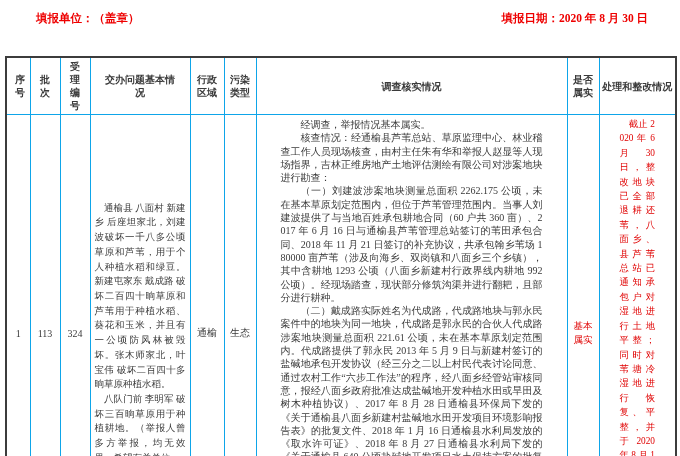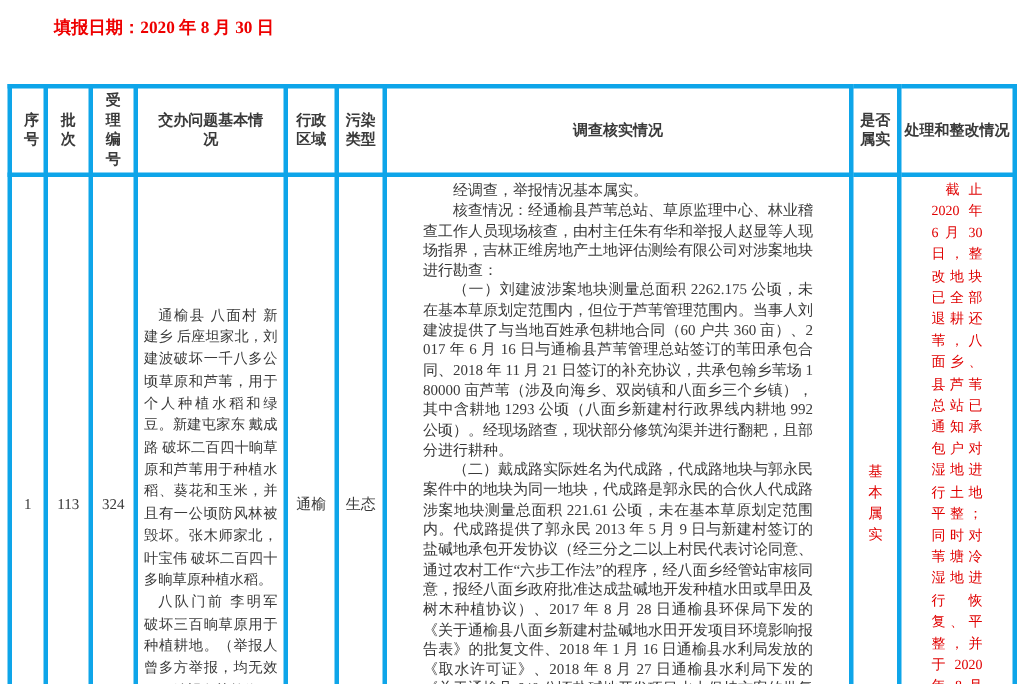--- a/index.html
+++ b/index.html
@@ -16,21 +16,21 @@
   .subhead{
     display:flex;justify-content:space-between;align-items:center;
     color:#ee0000;font-weight:bold;font-size:11.5px;
     padding:0 32px 0 36px;margin-top:11px;
   }
   table.cases{
     border-collapse:collapse;table-layout:fixed;width:670px;
     margin:30px 0 0 5px;
   }
   .cases th,.cases td{
-    border:3px solid #0ea5e9;color:#3a3a3a;overflow:hidden;
+    border:1px solid #0ea5e9;color:#3a3a3a;overflow:hidden;
     word-break:break-all;
   }
   .cases{border:2px solid #3c3c3c;}
   .cases th{
     font-size:10px;font-weight:bold;text-align:center;
     padding:2px 3px;line-height:1.3;vertical-align:middle;background:#ffffff;
   }
   thead tr{height:55px;}
   tbody tr{height:290px;}
   th.narrow{padding:2px 8px;}
@@ -51,20 +51,21 @@
   .corner-left{left:-2px;bottom:-2px;width:11px;height:9px;}
   .corner-right{right:-2px;bottom:-2px;width:13px;height:11px;}
 </style>
 </head>
 <body>
 
 <div class="page">
 
 
   <div class="subhead">
+    <span>填报单位：（盖章）</span>
     <span>填报日期：2020 年 8 月 30 日</span>
   </div>
 
   <table class="cases">
     <colgroup>
       <col style="width:24px">
       <col style="width:30px">
       <col style="width:30px">
       <col style="width:100px">
       <col style="width:34px">

